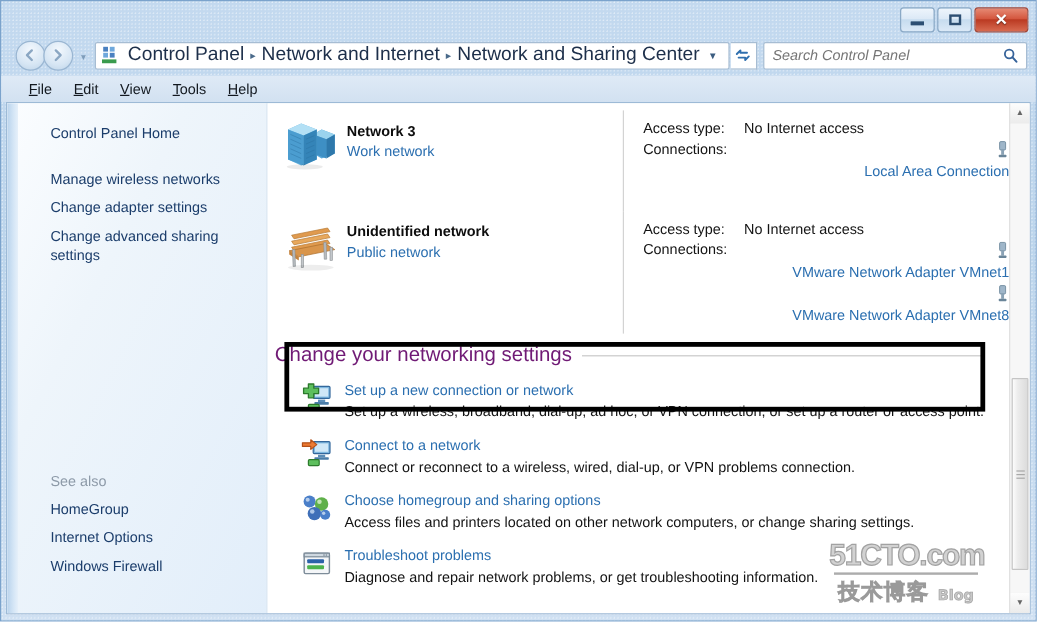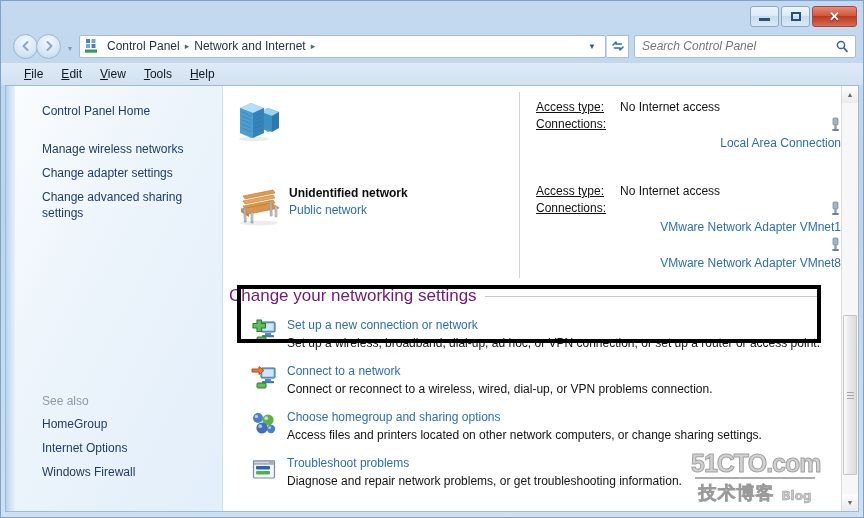--- a/index.html
+++ b/index.html
@@ -73,21 +73,21 @@
     flex: 1; height: 23px; margin-left: 1px;
     background: #fff;
     border: 1px solid #a7bdd3;
     border-radius: 2px;
     display: flex; align-items: center;
     padding: 0 2px 0 4px;
     position: relative;
   }
   #crumb-icon { width: 16px; height: 16px; position: relative; margin-right: 4px; flex: none; }
   .crumb {
-    font-size: 12px; color: #1d2f4a;
+    font-size: 16px; color: #1d2f4a;
     padding: 1px 3px; cursor: default; white-space: nowrap;
   }
   .crumbsep { color: #4a6a8a; font-size: 9px; padding: 0 2px; }
   #crumb-caret {
     margin-left: auto; color: #3c5d80; font-size: 8px; padding: 0 7px 0 4px;
   }
   #refresh {
     width: 22px; height: 23px; margin-left: 1px;
     border: 1px solid #a7bdd3; border-left: none;
     background: #fff;
@@ -170,21 +170,21 @@
   .net-icon-wrap { width: 60px; flex: none; display:flex; justify-content:center; padding-top: 2px;}
   .net-text { padding-top: 4px; }
   .net-name { font-size: 12px; font-weight: bold; color: #0d0d0d; }
   .net-type { font-size: 12px; color: #2b6fb0; margin-top: 3px; cursor: default; }
   .net-right {
     flex: 1; border-left: 1px solid #d3d3d3;
     padding: 8px 0 8px 16px;
     display: grid; grid-template-columns: 84px 1fr;
     row-gap: 3px; align-content: start;
   }
-  .nr-label { font-size: 12px; color: #131313; text-decoration: underline; }
+  .nr-label { font-size: 12px; color: #131313; }
   .nr-value { font-size: 12px; color: #131313; }
   .conn-list { display: flex; flex-direction: column; gap: 2px; }
   .conn-item { display: flex; align-items: flex-end; gap: 4px; flex-direction: column; }
   .conn-link {
     font-size: 12px; color: #2b6fb0; cursor: default; line-height: 1.22;
     max-width: 182px;
   }
 
   
   #section-head {
@@ -310,20 +310,21 @@
           <rect x="7.5" y="1" width="4" height="4" fill="#6fa8dc"></rect>
           <rect x="2" y="6" width="4" height="4" fill="#6fa8dc"></rect>
           <rect x="7.5" y="6" width="4" height="4" fill="#4a80c0"></rect>
           <rect x="1" y="11.5" width="12" height="3.2" fill="#3a9b4d"></rect>
         </svg>
       </span>
       <span class="crumb">Control Panel</span>
       <span class="crumbsep">▸</span>
       <span class="crumb">Network and Internet</span>
       <span class="crumbsep">▸</span>
+      <span class="crumb">Network and Sharing Center</span>
       <span id="crumb-caret">▼</span>
     </div>
 
     <div id="refresh">
       <svg width="14" height="14" viewBox="0 0 14 14" class="ico">
         <path d="M2 6 L5 3 L5 5 L10.5 5" fill="none" stroke="#2f6fae" stroke-width="1.6" stroke-linecap="round" stroke-linejoin="round"></path>
         <path d="M12 8 L9 11 L9 9 L3.5 9" fill="none" stroke="#2f6fae" stroke-width="1.6" stroke-linecap="round" stroke-linejoin="round"></path>
       </svg>
     </div>
 
@@ -382,20 +383,24 @@
                     <path d="M5 8 L16 3 L29 8 L18 13 Z" fill="#b3e0f5"></path>
                     <path d="M5 8 L18 13 L18 38 L5 33 Z" fill="#4b9dd0"></path>
                     <path d="M18 13 L29 8 L29 33 L18 38 Z" fill="#3484b8"></path>
                     <g stroke="#2a6f9e" stroke-width="0.5" opacity="0.7">
                       <path d="M7 12 L16 16 M7 16 L16 20 M7 20 L16 24 M7 24 L16 28 M7 28 L16 32"></path>
                       <path d="M20 16 L27 13 M20 20 L27 17 M20 24 L27 21 M20 28 L27 25 M20 32 L27 29"></path>
                     </g>
                     <ellipse cx="19" cy="39" rx="15" ry="2.2" fill="#000" opacity="0.08"></ellipse>
                   </g>
                 </svg>
+              </div>
+              <div class="net-text">
+                <div class="net-name">Network  3</div>
+                <div class="net-type">Work network</div>
               </div>
             </div>
             <div class="net-right">
               <div class="nr-label">Access type:</div>
               <div class="nr-value">No Internet access</div>
               <div class="nr-label">Connections:</div>
               <div class="conn-list">
                 <div class="conn-item">
                   <svg width="11" height="15" viewBox="0 0 11 15" class="ico">
                     <rect x="3" y="1" width="5" height="7" rx="1" fill="#9fb6c9" stroke="#6a8599" stroke-width="0.7"></rect>

